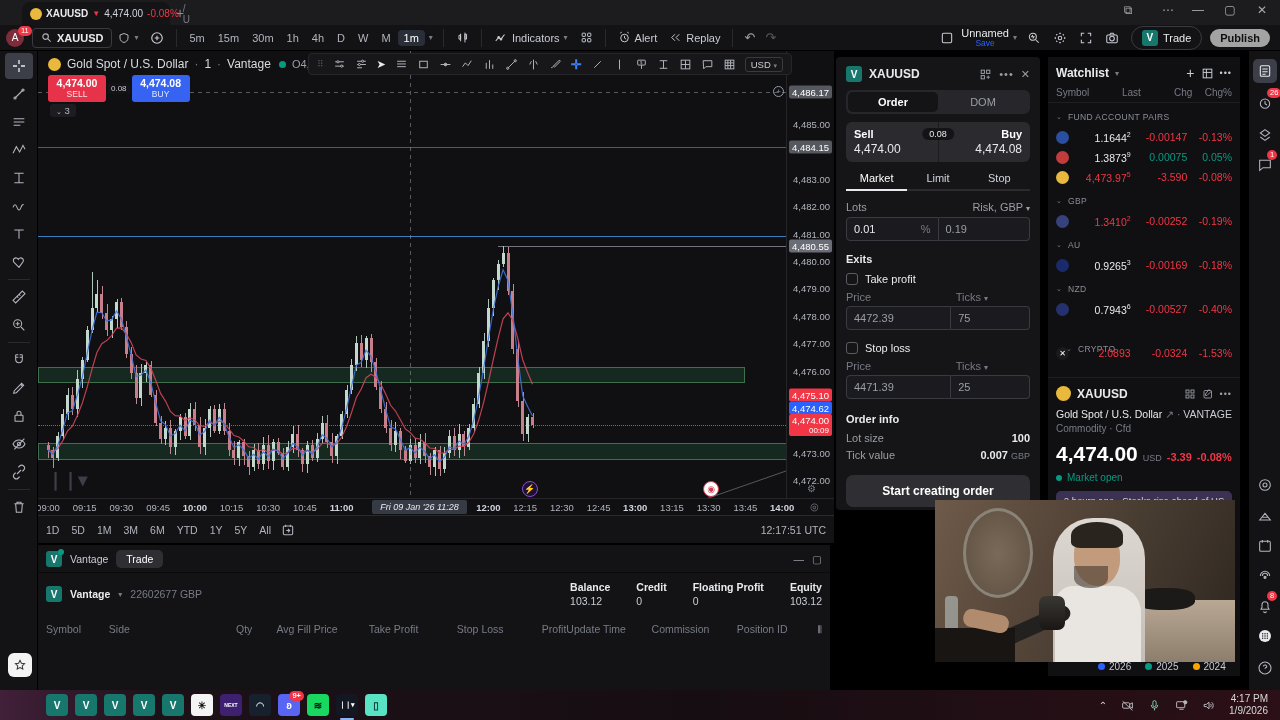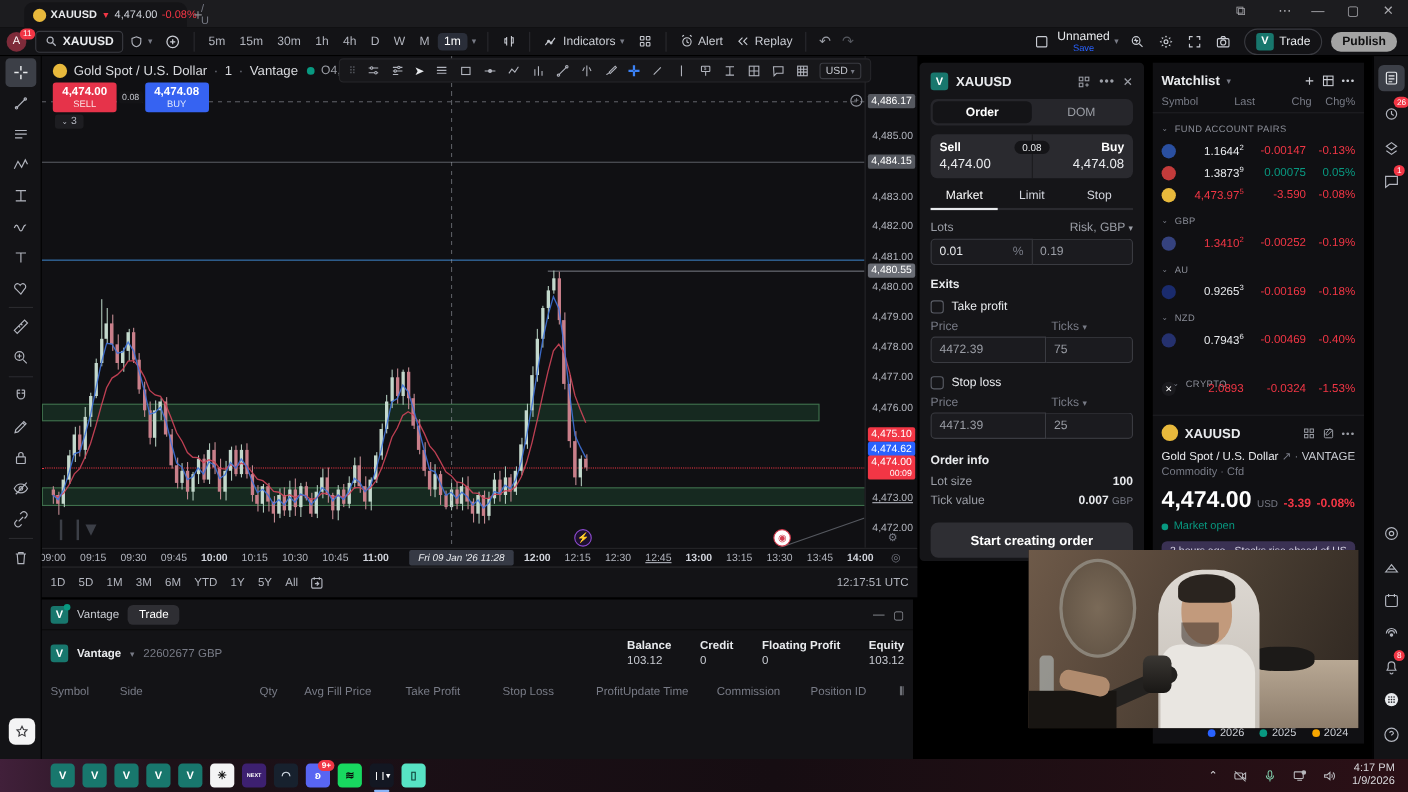--- a/index.html
+++ b/index.html
@@ -556,21 +556,21 @@
     <div id="paxis" class="abs">
         <div class="ptick" style="top: 73.058px;">4,485.00</div>
         <div class="ptick" style="top: 127.858px;">4,483.00</div>
         <div class="ptick" style="top: 155.258px;">4,482.00</div>
         <div class="ptick" style="top: 182.658px;">4,481.00</div>
         <div class="ptick" style="top: 210.058px;">4,480.00</div>
         <div class="ptick" style="top: 237.458px;">4,479.00</div>
         <div class="ptick" style="top: 264.858px;">4,478.00</div>
         <div class="ptick" style="top: 292.258px;">4,477.00</div>
         <div class="ptick" style="top: 319.658px;">4,476.00</div>
-        <div class="ptick" style="top: 401.858px; text-decoration: underline;">4,473.00</div>
+        <div class="ptick" style="top: 401.858px;">4,473.00</div>
         <div class="ptick" style="top: 429.258px;">4,472.00</div>
         <div class="ptag" style="top: 41px; background: rgb(85, 88, 95);">
           <div>4,486.17</div>
         </div>
         <div class="ptag" style="top: 96.348px; background: rgb(85, 88, 95);">
           <div>4,484.15</div>
         </div>
         <div class="ptag" style="top: 194.988px; background: rgb(106, 109, 117);">
           <div>4,480.55</div>
         </div>
@@ -594,21 +594,21 @@
         <div class="ttick" style="left: 120.115px;">09:45</div>
         <div class="ttick" style="left: 156.82px; font-weight: bold; color: rgb(209, 212, 220);">10:00</div>
         <div class="ttick" style="left: 193.525px;">10:15</div>
         <div class="ttick" style="left: 230.23px;">10:30</div>
         <div class="ttick" style="left: 266.935px;">10:45</div>
         <div class="ttick" style="left: 303.64px; font-weight: bold; color: rgb(209, 212, 220);">11:00</div>
         <div class="ttick" style="left: 416.202px;">45</div>
         <div class="ttick" style="left: 450.46px; font-weight: bold; color: rgb(209, 212, 220);">12:00</div>
         <div class="ttick" style="left: 487.165px;">12:15</div>
         <div class="ttick" style="left: 523.87px;">12:30</div>
-        <div class="ttick" style="left: 560.575px; text-decoration: underline;">12:45</div>
+        <div class="ttick" style="left: 560.575px;">12:45</div>
         <div class="ttick" style="left: 597.28px; font-weight: bold; color: rgb(209, 212, 220);">13:00</div>
         <div class="ttick" style="left: 633.985px;">13:15</div>
         <div class="ttick" style="left: 670.69px;">13:30</div>
         <div class="ttick" style="left: 707.395px;">13:45</div>
         <div class="ttick" style="left: 744.1px; font-weight: bold; color: rgb(209, 212, 220);">14:00</div>
         <div id="ttip" style="left: 334.156px; top: 1px; position: absolute;">Fri 09 Jan '26   11:28</div>
         <div style="position: absolute; left: 772px; top: 2px; color: rgb(120, 123, 134); font-size: 10px;">◎</div>
       </div>
 
     <div class="legend-row abs" style="z-index:12;">
@@ -890,21 +890,21 @@
           <span class="neg" style="width: 40px; text-align: right;">-0.18%</span>
         </div>
         <div class="wl-row" style="top: 176px; padding: 0px 8px;">
           <span style="color:#787b86;font-size:7px;margin-right:6px;">⌄</span>
           <span class="wl-sec">NZD</span>
         </div>
         <div class="wl-row" style="top: 196px; padding: 0px 8px; gap: 5px;">
           <span class="flag" style="background: rgb(37, 49, 110);"></span>
           <span style="flex: 1.2 1 0%; color: rgb(232, 234, 237); overflow: hidden; white-space: nowrap;">NZDCAD</span>
           <span style="width: 52px; text-align: right; color: rgb(232, 234, 237);">0.7943<sup style="font-size:7px;">6</sup></span>
-          <span class="neg" style="width: 52px; text-align: right;">-0.00469</span>
+          <span class="neg" style="width: 52px; text-align: right;">-0.00527</span>
           <span class="neg" style="width: 40px; text-align: right;">-0.40%</span>
         </div>
         <div class="wl-row" style="top: 236px; padding: 0px 18px;">
           <span style="color:#787b86;font-size:7px;margin-right:6px;">⌄</span>
           <span class="wl-sec">CRYPTO</span>
         </div>
         <div class="wl-row" style="top: 240px; padding: 0px 8px; gap: 5px;">
           <span class="flag" style="background: rgb(26, 26, 30); color: rgb(255, 255, 255); font-size: 8px; text-align: center; line-height: 13px;">✕</span>
           <span style="flex: 1.2 1 0%; color: rgb(232, 234, 237); overflow: hidden; white-space: nowrap;">XRPUSD</span>
           <span class="neg" style="width: 52px; text-align: right;">2.0893</span>

